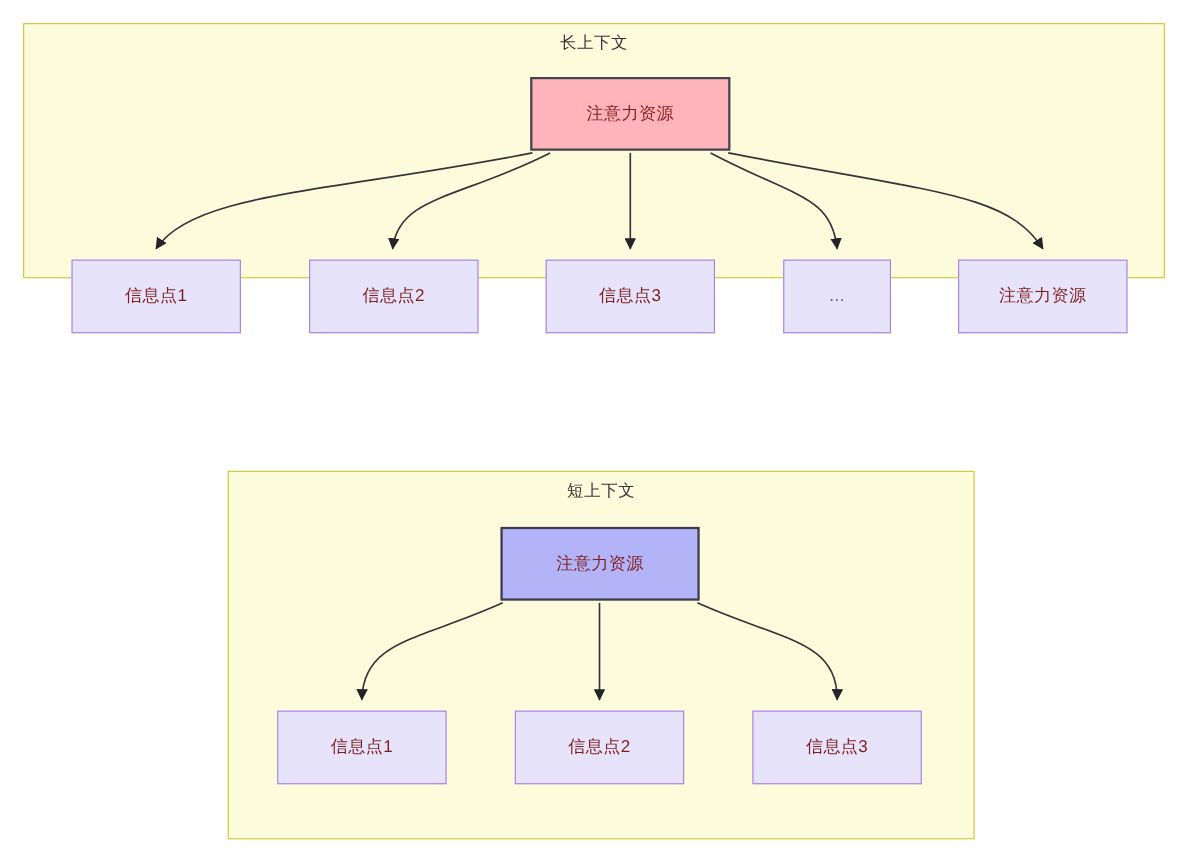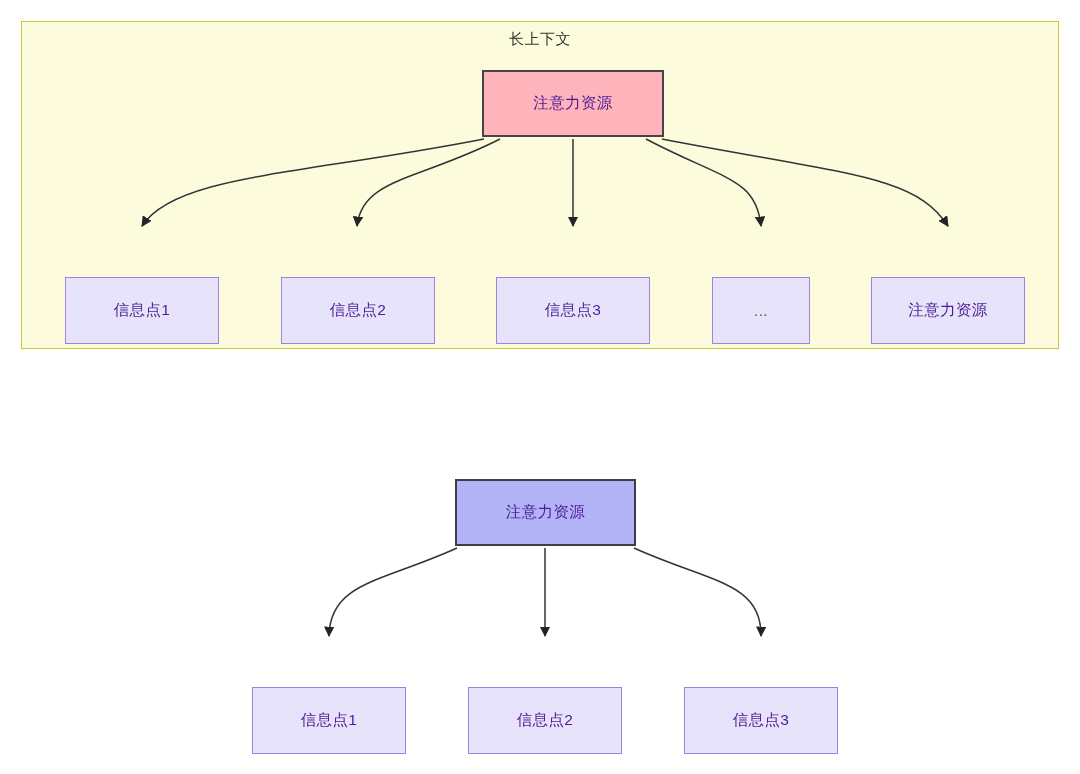--- a/index.html
+++ b/index.html
@@ -24,21 +24,21 @@
   .panel {
     position: absolute;
     background: #fcfcdc;
     border: 1.6px solid #c8c832;
     box-sizing: border-box;
   }
   #panel-long {
     left: 21px;
     top: 21px;
     width: 1038px;
-    height: 328px;
+    height: 232px;
   }
   #panel-short {
     left: 207px;
     top: 428px;
     width: 679px;
     height: 335px;
   }
   .panel-title {
     position: absolute;
     width: 100%;
@@ -49,35 +49,34 @@
     color: #333333;
     letter-spacing: 0.5px;
   }
   .node {
     position: absolute;
     box-sizing: border-box;
     display: flex;
     align-items: center;
     justify-content: center;
     font-size: 15.5px;
-    color: #4c1d95;
+    color: #7f1d1d;
     letter-spacing: 0.4px;
   }
   .node-root-pink {
     background: #ffb3ba;
     border: 2.4px solid #44444c;
   }
   .node-root-blue {
     background: #b3b3f7;
     border: 2.4px solid #3d3d47;
   }
   .node-leaf {
     background: #e6e3fb;
     border: 1.6px solid #a57ee0;
-    margin-top: 41px;
   }
   #svg-edges {
     position: absolute;
     left: 0;
     top: 0;
     width: 1080px;
     height: 774px;
     pointer-events: none;
   }
   .edge {
@@ -91,20 +90,23 @@
 </style>
 </head>
 <body>
 
 <div id="canvas">
 
   <div class="panel" id="panel-long">
     <div class="panel-title">长上下文</div>
   </div>
 
+  <div class="panel" id="panel-short">
+    <div class="panel-title">短上下文</div>
+  </div>
 
   <svg id="svg-edges" viewBox="0 0 1080 774" xmlns="http://www.w3.org/2000/svg">
     <defs>
       <marker id="ah" viewBox="0 0 10 10" refX="9" refY="5" markerWidth="7" markerHeight="7" orient="auto-start-reverse">
         <path class="arrowhead" d="M 0 0 L 10 5 L 0 10 z"></path>
       </marker>
     </defs>
 
     <g>
       <path class="edge" marker-end="url(#ah)" d="M 484,139 C 300,175 175,175 142,226"></path>

